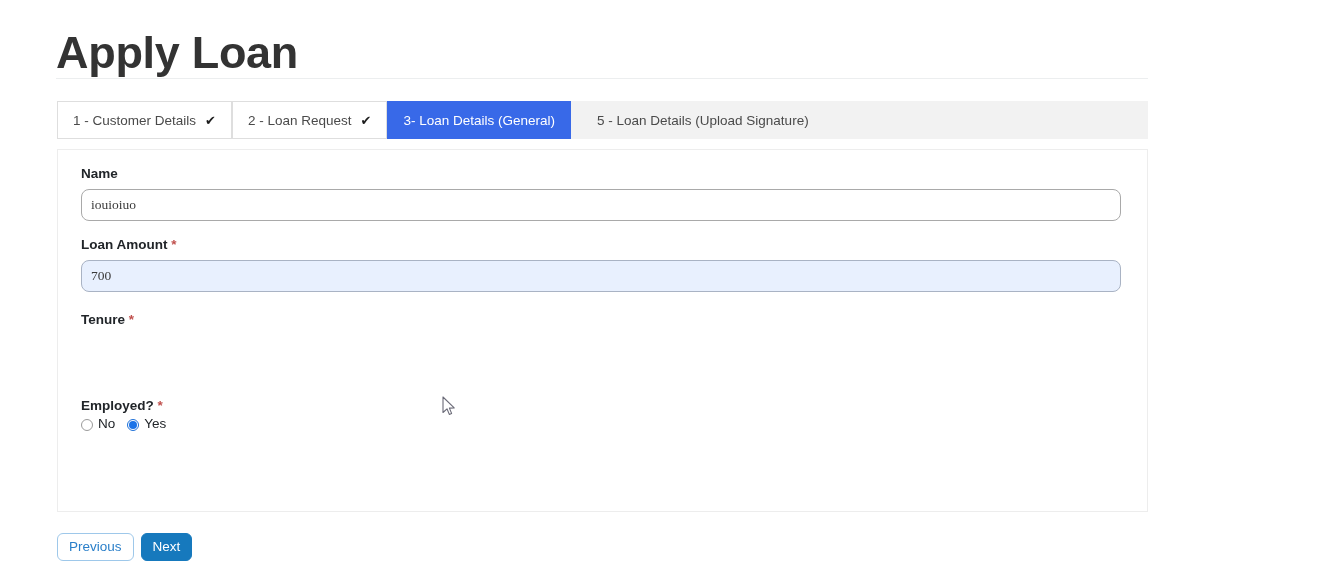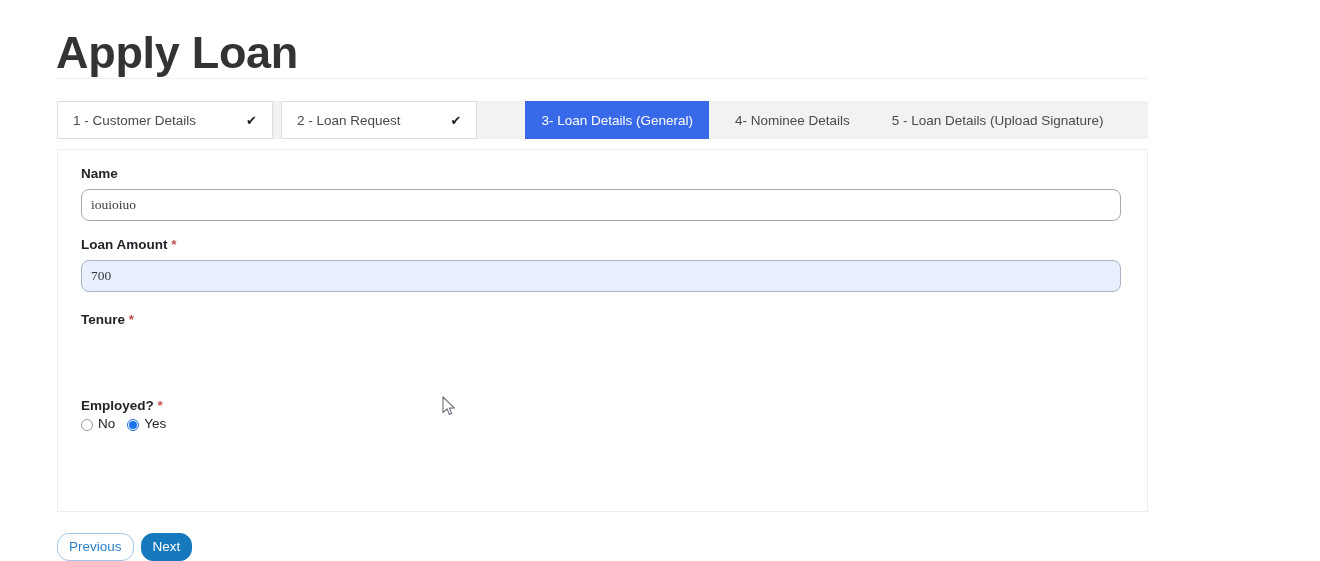--- a/index.html
+++ b/index.html
@@ -54,30 +54,28 @@
     box-sizing: border-box;
     white-space: nowrap;
     color: #4a4a4a;
     height: 38px;
     padding: 0 15px;
     cursor: pointer;
   }
   .step.done {
     background: #ffffff;
     border: 1px solid #dedede;
-    margin-right: 8px;
-    gap: 41px;
+    margin-right: 0;
   }
   .step.done .step-label { color: #4a4a4a; }
   .step.active {
     background: #3869e8;
     color: #ffffff;
     border: 1px solid #3869e8;
     margin-right: 0;
-    margin-left: 40px;
   }
   .step.plain {
     background: transparent;
     border: 1px solid transparent;
     margin-left: 10px;
   }
   .step .check {
     margin-left: 9px;
     font-size: 13px;
     color: #1c1c1c;
@@ -215,21 +213,21 @@
     display: flex;
     align-items: flex-start;
   }
   .btn {
     box-sizing: border-box;
     font-family: "Liberation Sans", sans-serif;
     font-size: 13.5px;
     height: 28px;
     line-height: 26px;
     padding: 0 11px;
-    border-radius: 12px;
+    border-radius: 6px;
     cursor: pointer;
     white-space: nowrap;
   }
   .btn-outline {
     background: #ffffff;
     border: 1px solid #9ec8ea;
     color: #2a7fc9;
   }
   .btn-primary {
     background: #1679bd;
@@ -264,23 +262,20 @@
 
   <div class="step done">
     <span class="step-label">2 - Loan Request</span>
     <span class="check">✔</span>
   </div>
 
   <div class="step active">
     <span class="step-label">3- Loan Details (General)</span>
   </div>
 
-  <div class="step plain">
-    <span class="step-label">4- Nominee Details</span>
-  </div>
 
   <div class="step plain">
     <span class="step-label">5 - Loan Details (Upload Signature)</span>
   </div>
 
 </div>
 
 <div class="card">
 
   <div class="field" style="top:15px;">

